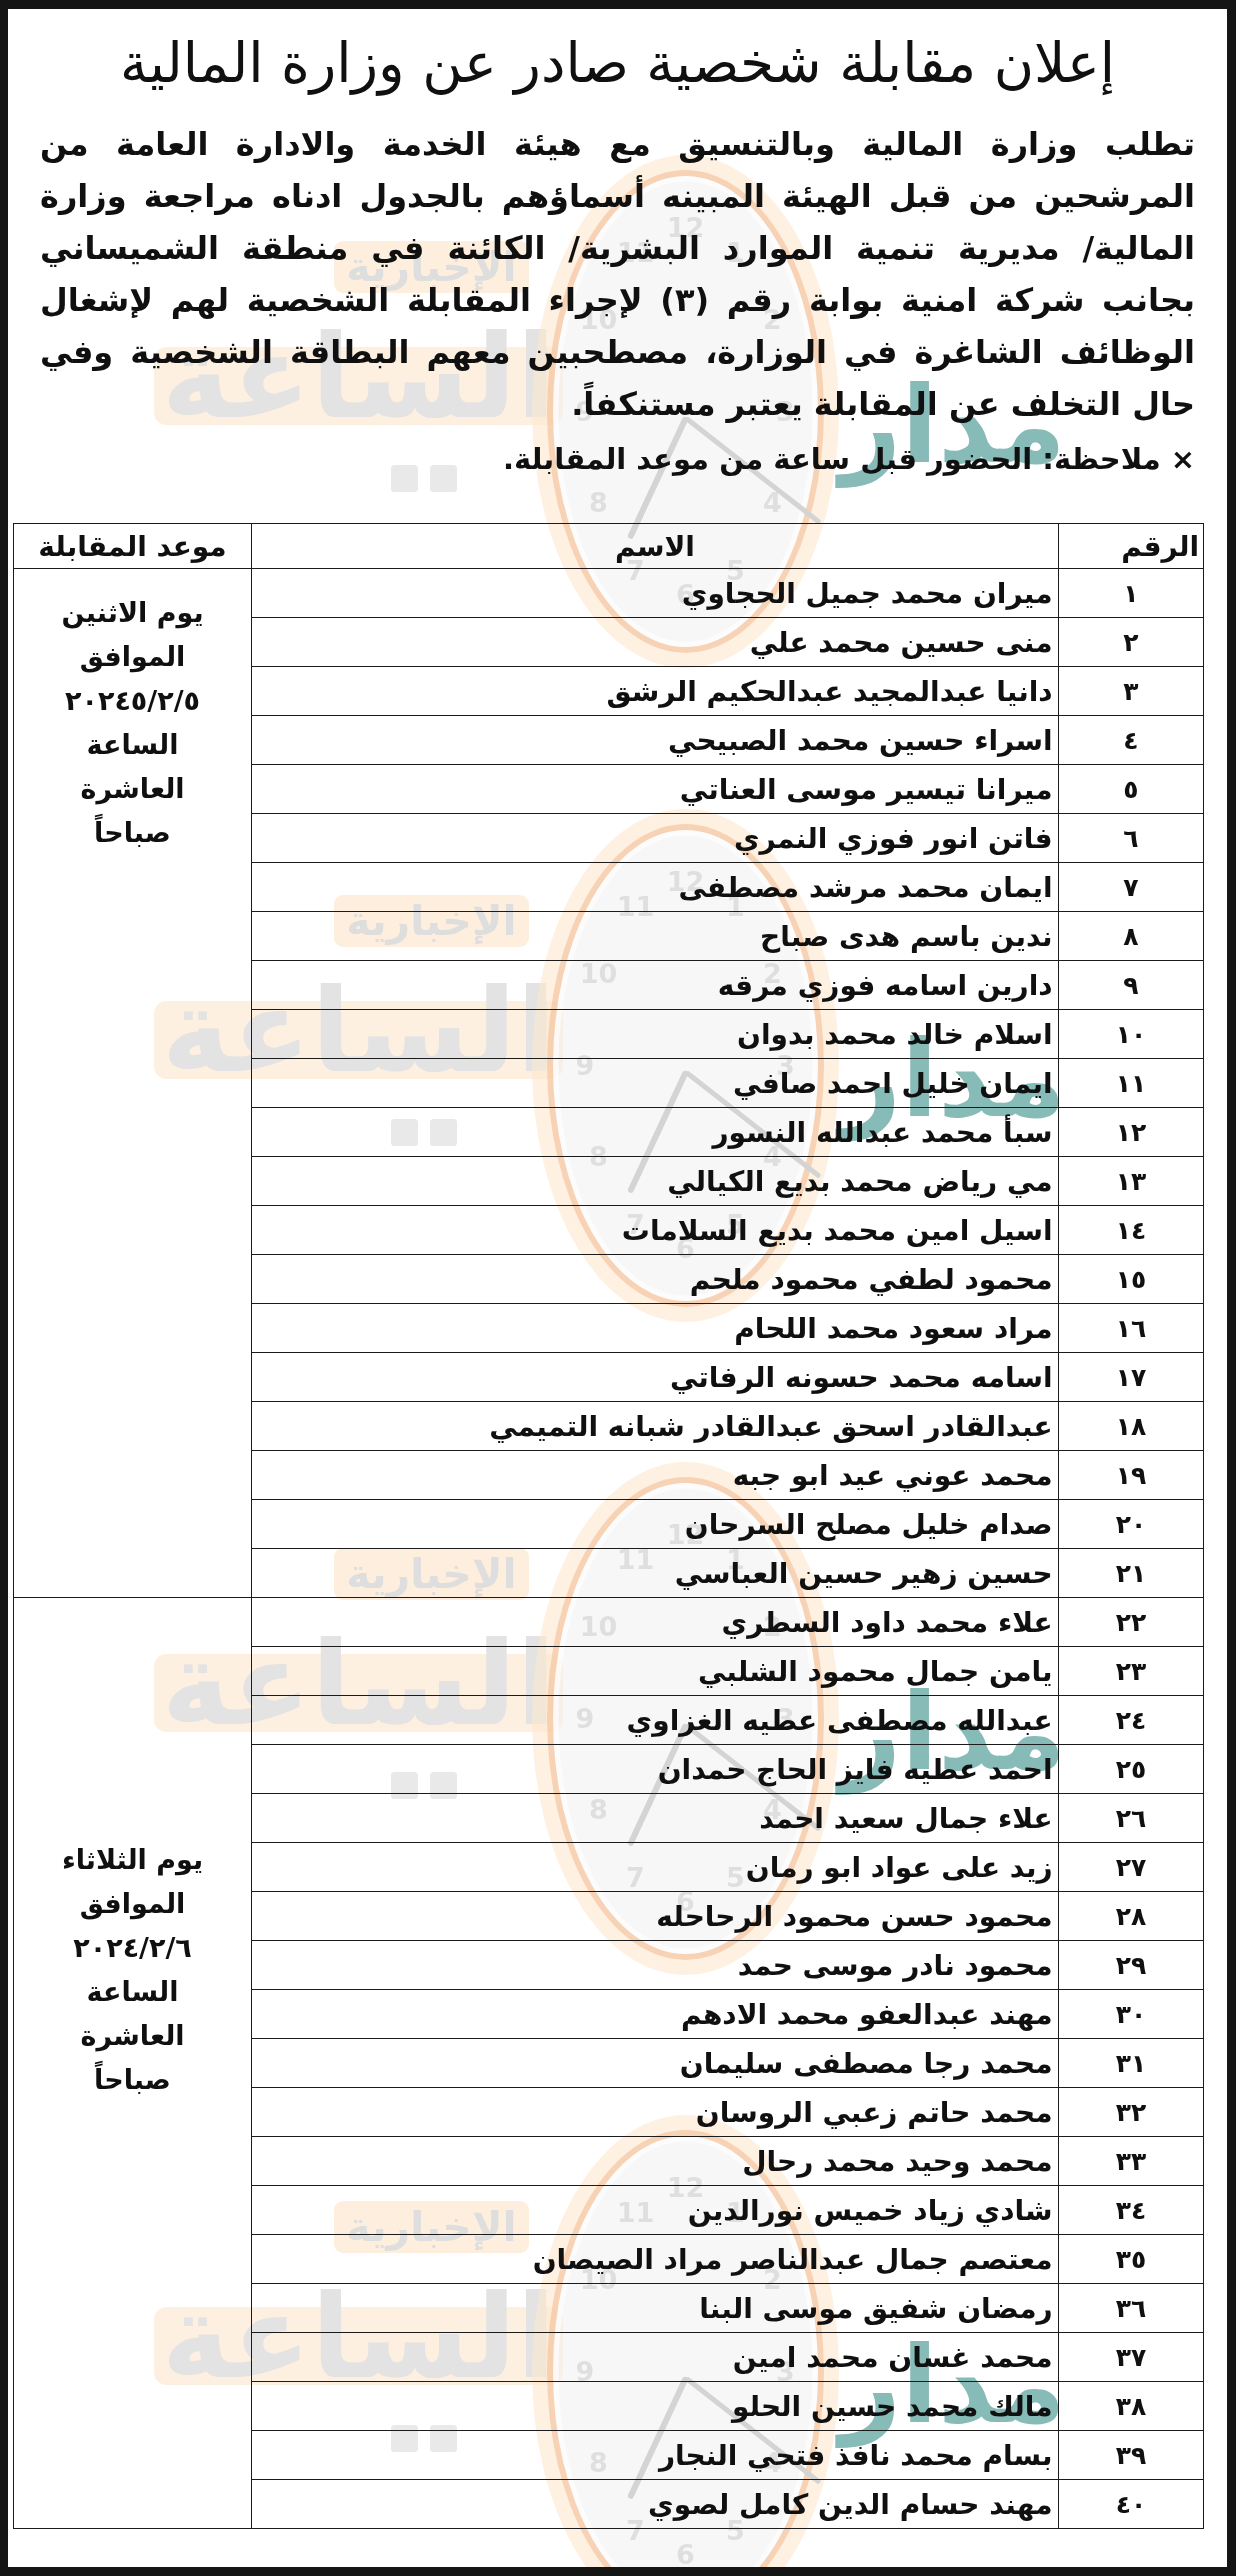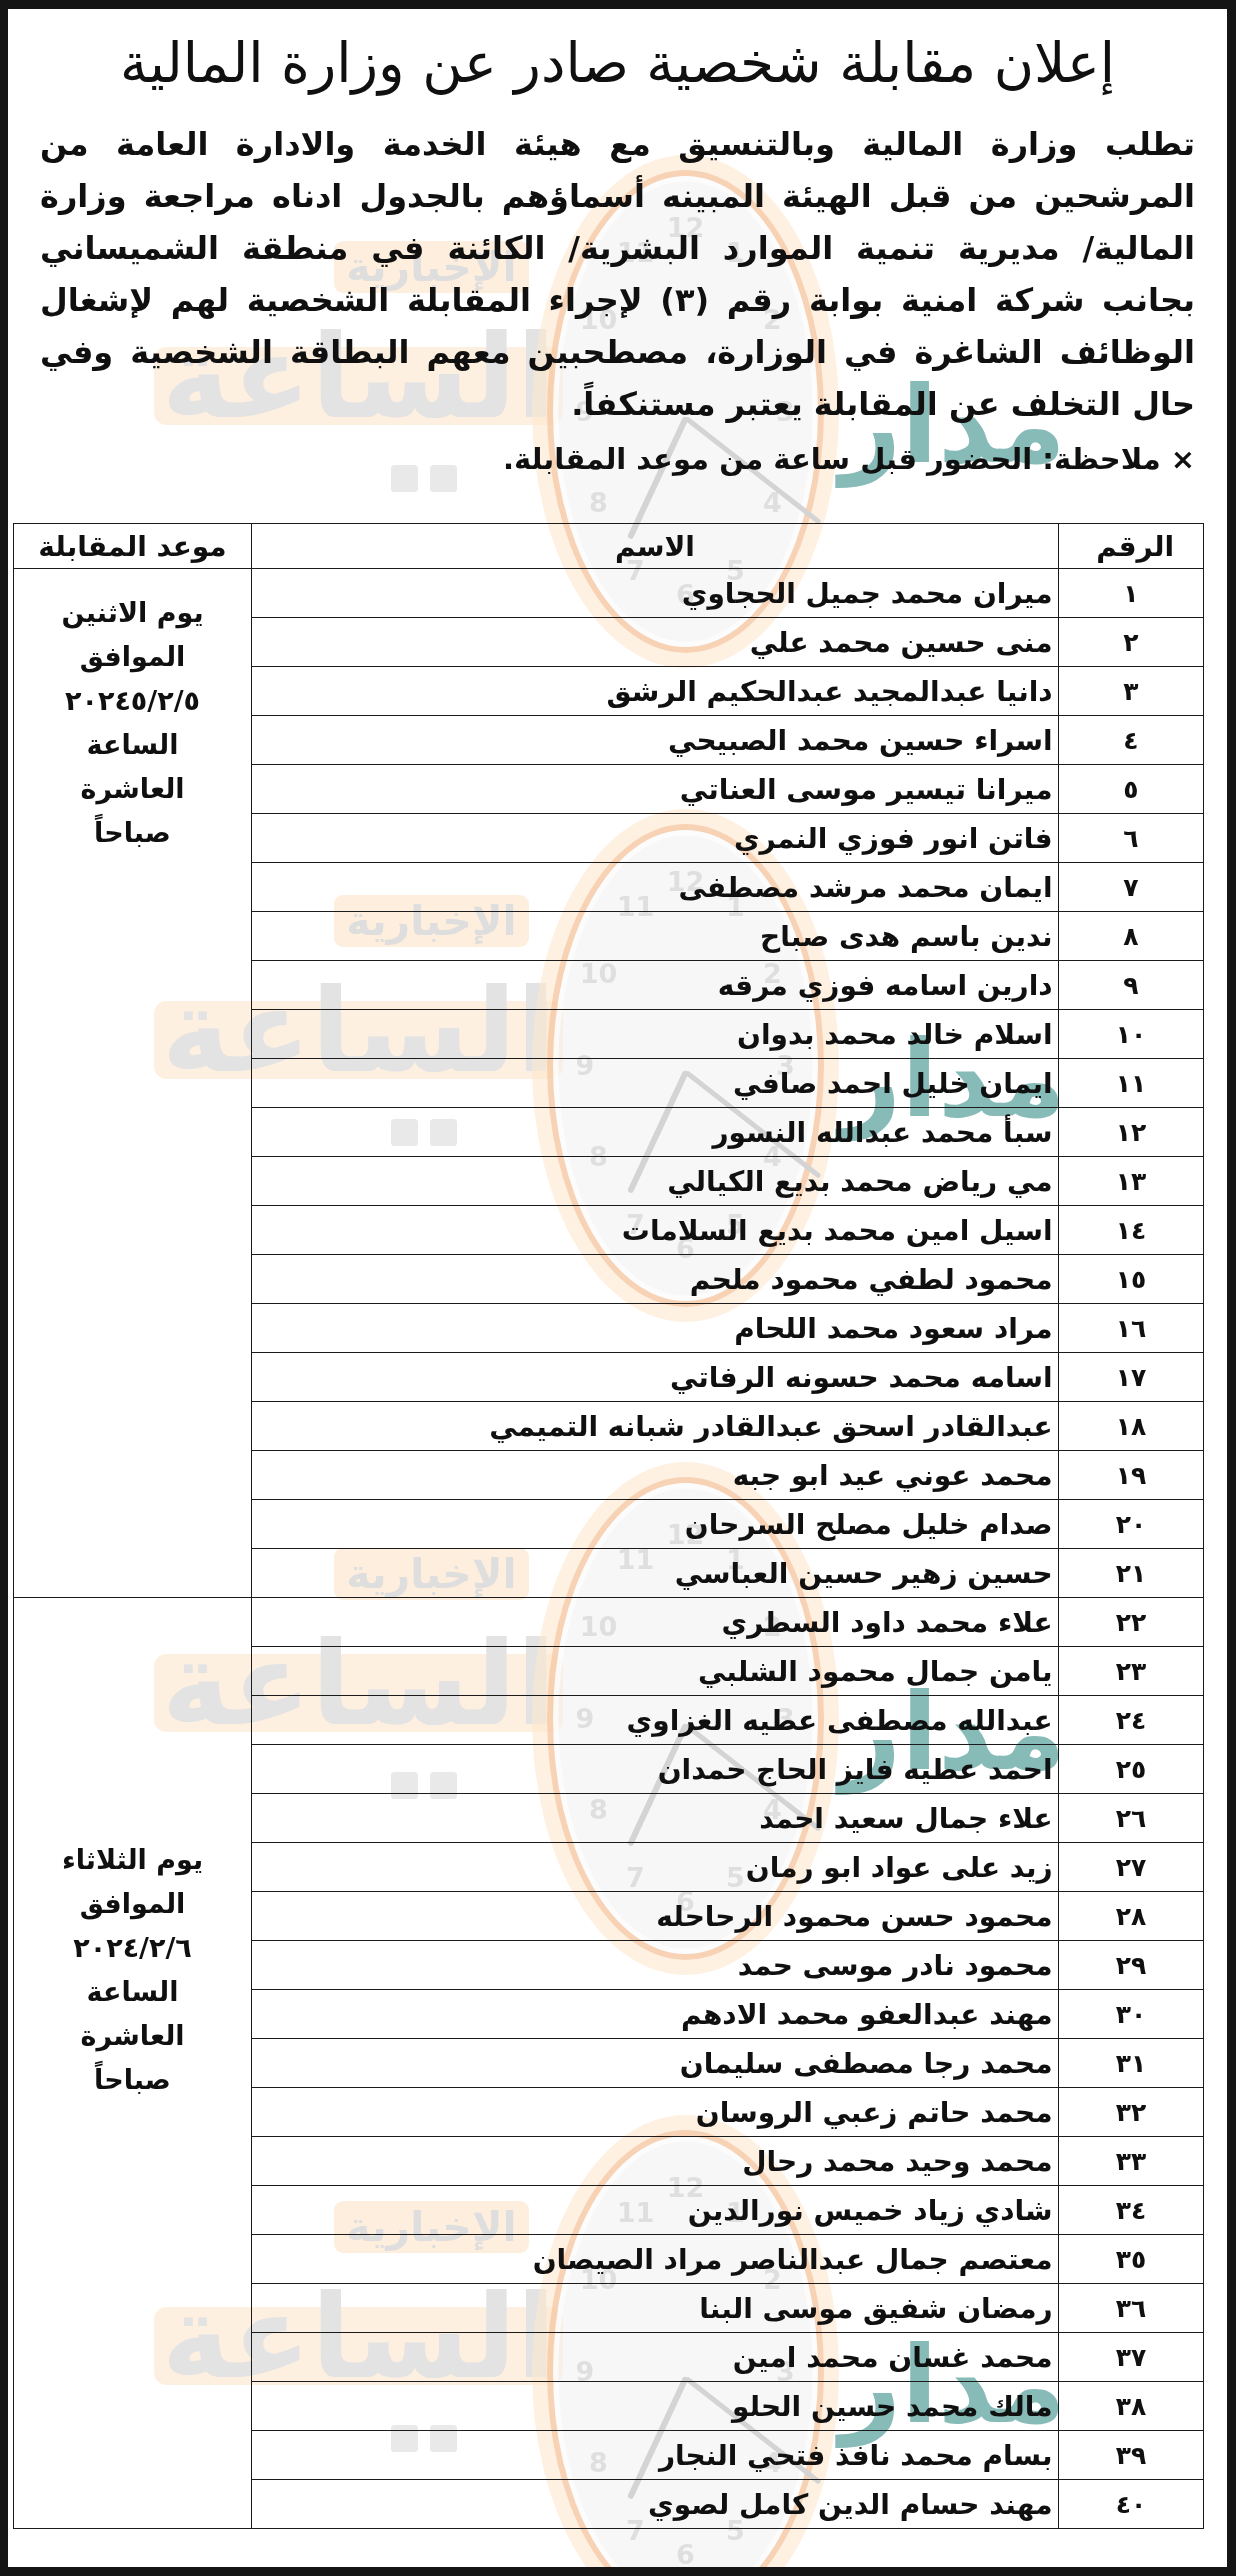--- a/index.html
+++ b/index.html
@@ -84,21 +84,21 @@
     table-layout:fixed;
     background:transparent;
   }
   table.roster th,table.roster td{
     border:1.8px solid #1b1b1b;
     font-weight:700;
     padding:0 5.4px;
   }
   table.roster thead tr{height:45px;}
   table.roster thead th{font-size:28px;text-align:center;}
-  table.roster thead th.h-num{text-align:right;padding-right:29px;}
+  table.roster thead th.h-num{text-align:right;padding-right:4px;}
   table.roster tbody tr{height:49px;}
   td.c-num{text-align:center;font-size:25px;}
   td.c-name{text-align:right;font-size:28px;}
   td.c-date{
     vertical-align:top;text-align:center;
     font-size:27px;line-height:44px;
   }
   td.c-date.g1{padding-top:22px;}
   td.c-date.g2{padding-top:240px;}
 </style>

